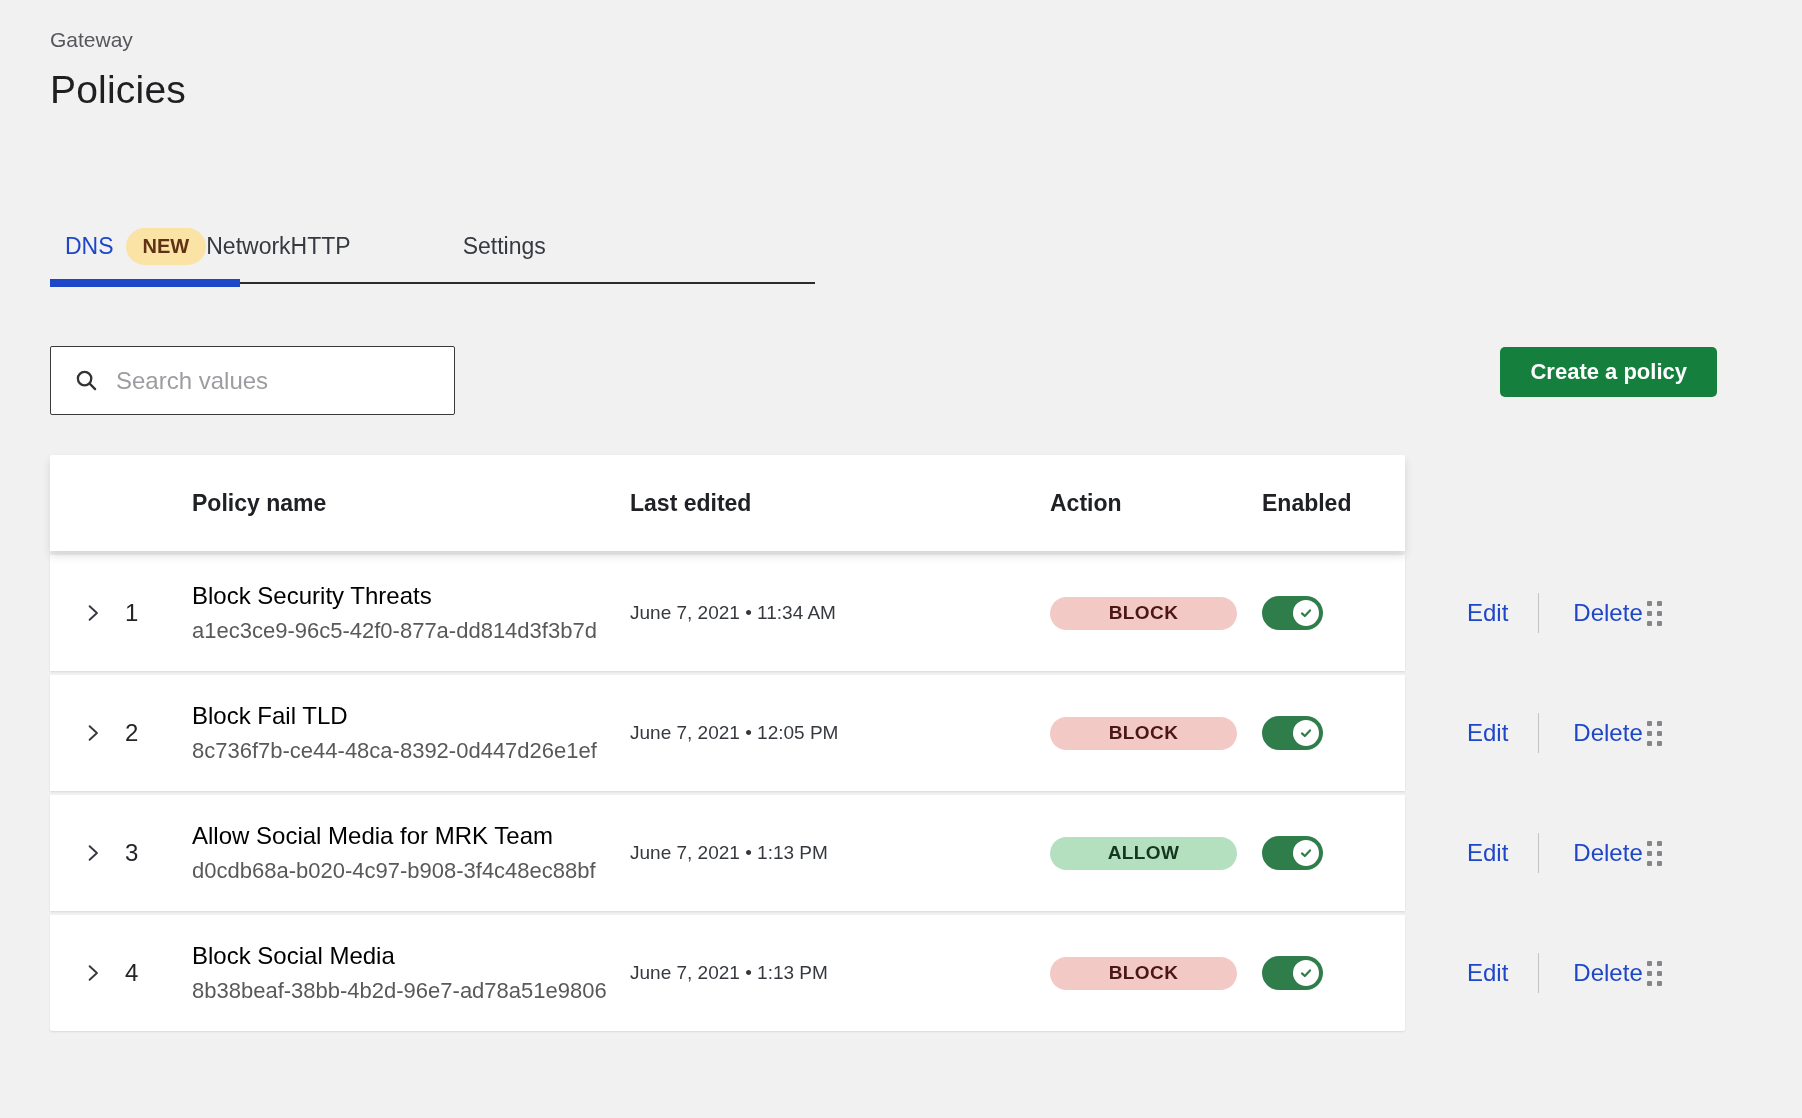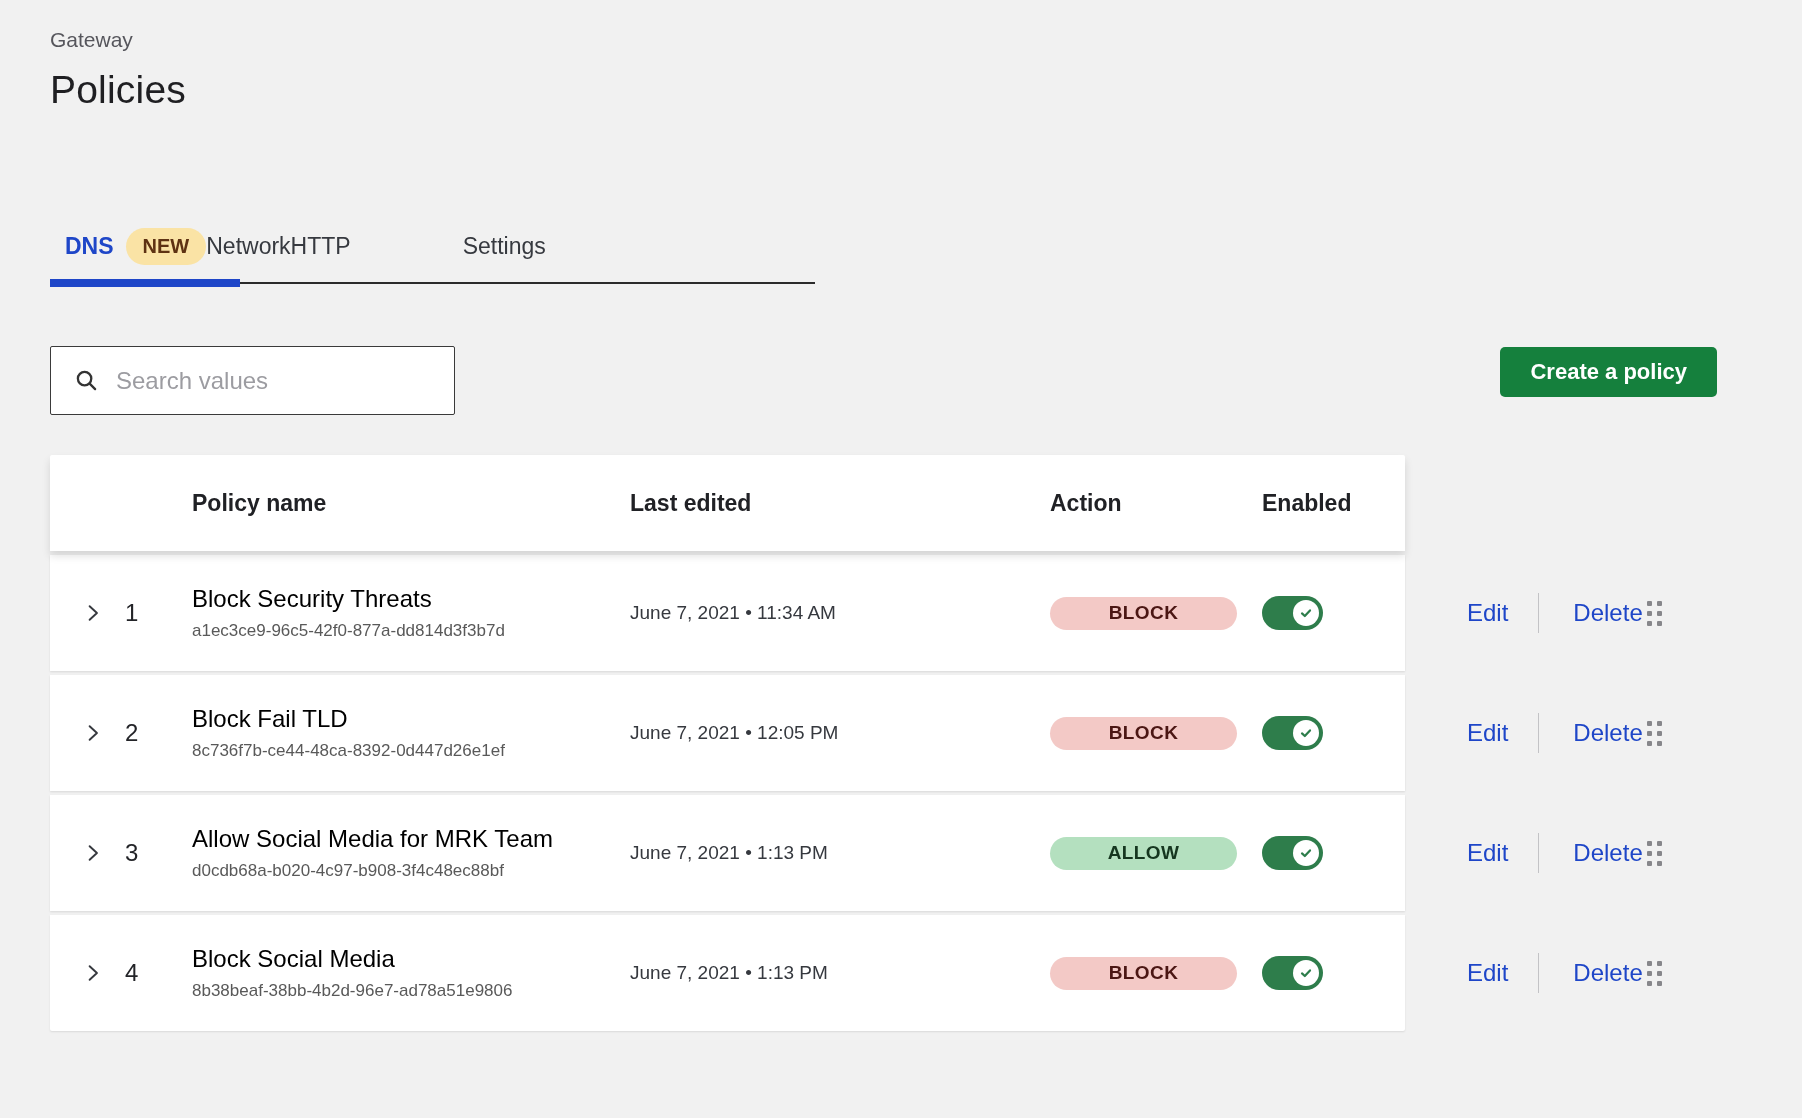--- a/index.html
+++ b/index.html
@@ -14,21 +14,21 @@
 
   
   .hdr { margin-left: 50px; }
   .breadcrumb { font-size: 21px; color: #56565c; }
   .page-title { font-size: 39px; font-weight: 400; color: #1f1f22; margin-top: 16px; letter-spacing: 0.2px; }
 
   
   .tabs-wrap { margin-top: 112px; position: relative; }
   .tabs { display: flex; align-items: center; margin-left: 65px; height: 44px; }
   .tab { font-size: 23px; color: #36393f; cursor: pointer; display: flex; align-items: center; }
-  .tab.active .tab-label { color: #1e46c8; font-weight: 700; }
+  .tab.active .tab-label { color: #1e46c8; font-weight: 400; }
   .tab-network { }
   .tab-http { }
   .tab-settings { margin-left: 112px; }
   .new-badge {
     margin-left: 12px; background: #fae3a5; color: #5e3213;
     font-size: 20px; font-weight: 700; padding: 7px 17px; border-radius: 20px;
   }
   .tab-underline { position: relative; margin-left: 50px; margin-top: 14px; width: 765px; height: 2px; background: #2b2b2b; }
   .tab-indicator { position: absolute; left: 0; top: -3px; width: 190px; height: 8px; background: #1e46c8; }
 
@@ -62,21 +62,21 @@
     box-shadow: 0 5px 9px rgba(0,0,0,0.12); border-radius: 2px 2px 0 0;
   }
   .th { font-size: 23px; font-weight: 700; color: #202125; }
   .rows { position: relative; z-index: 1; padding-top: 4px; }
   .row { background: #fff; height: 116px; margin-bottom: 4px; box-shadow: 0 1px 2px rgba(0,0,0,0.10); }
   .row:last-child { margin-bottom: 0; border-radius: 0 0 2px 2px; }
 
   .chevron-btn { background: none; border: none; cursor: pointer; width: 24px; height: 24px; display: flex; align-items: center; }
   .row-num { font-size: 24px; color: #232428; }
   .policy-name { font-size: 24px; color: #000000; }
-  .policy-id { font-size: 17px; color: #595959; margin-top: 8px; }
+  .policy-id { font-size: 22px; color: #595959; margin-top: 8px; }
   .date-cell { font-size: 19px; color: #36393f; }
 
   .badge {
     display: inline-flex; align-items: center; justify-content: center;
     width: 187px; height: 33px; border-radius: 17px;
     font-size: 19px; font-weight: 700; letter-spacing: 0.4px;
   }
   .badge.block { background: #f3c9c6; color: #4b1613; }
   .badge.allow { background: #b4e0bf; color: #15361f; }
 

